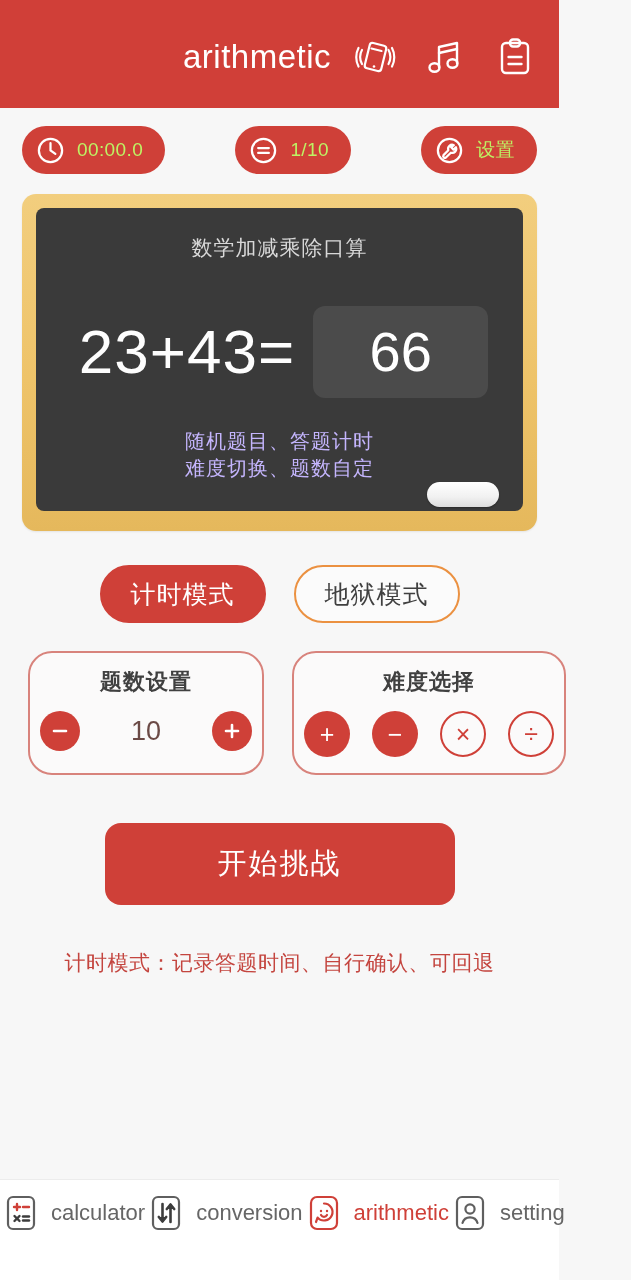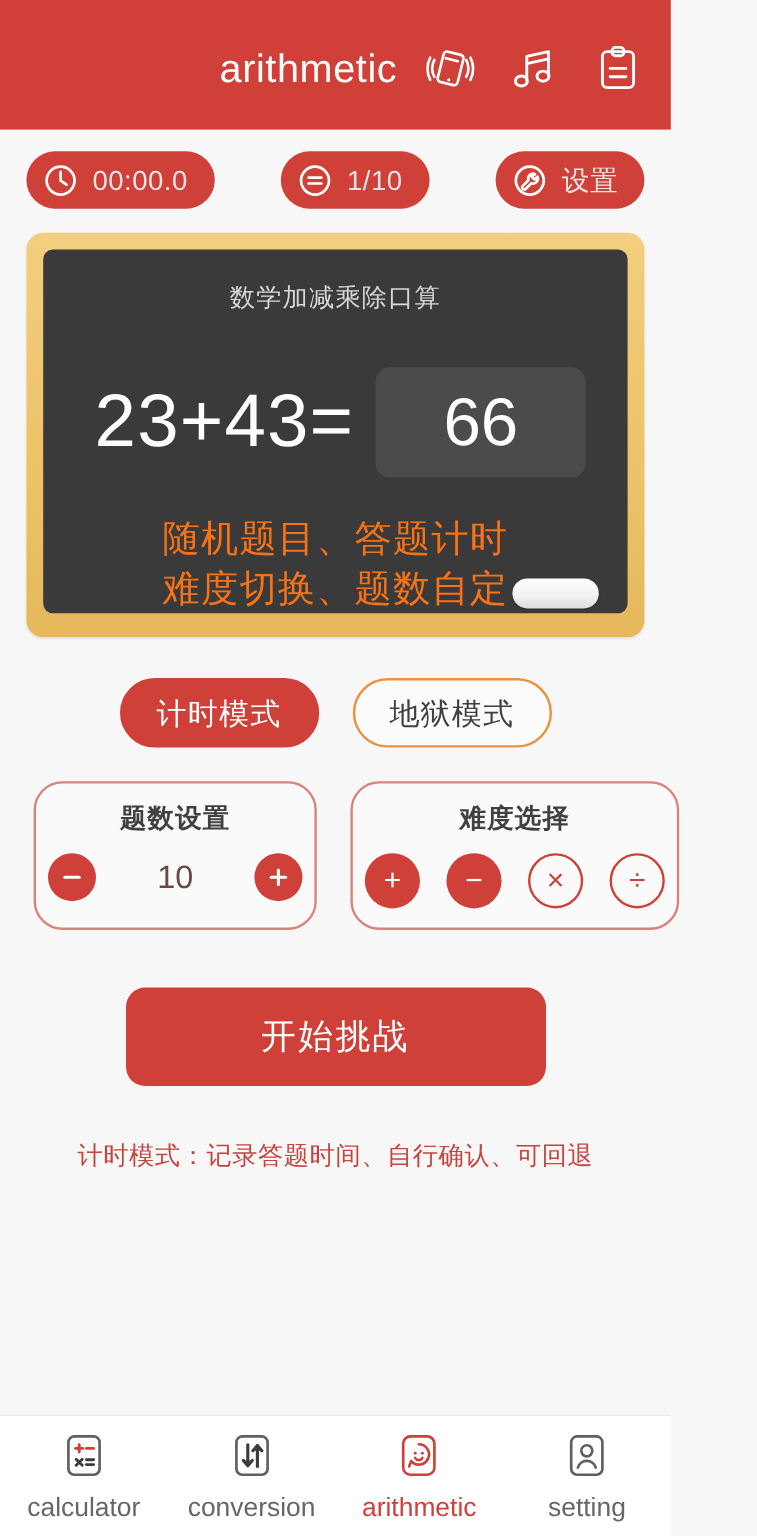--- a/index.html
+++ b/index.html
@@ -47,21 +47,21 @@
   .pill {
     background: #cf4038;
     border-radius: 999px;
     height: 48px;
     display: inline-flex;
     align-items: center;
     gap: 11px;
     padding: 0 22px 0 13px;
     color: #fff;
   }
-  .pill-text { font-size: 23px; color: #e5e5e5; letter-spacing: 0.4px; }
+  .pill-text { font-size: 19px; color: #bef264; letter-spacing: 0.4px; }
   .pill-icon { width: 31px; height: 31px; display: block; flex: none; }
 
   
   .board-wrap {
     margin: 8px 22px 0 22px;
     background: linear-gradient(180deg, #f2ce7e 0%, #eec369 55%, #e5b85c 100%);
     border-radius: 14px;
     padding: 14px 14px 20px 14px;
     position: relative;
     flex: none;
@@ -103,22 +103,22 @@
     display: flex;
     align-items: center;
     justify-content: center;
     color: #ffffff;
     font-size: 56px;
     line-height: 1;
   }
   .board-desc {
     margin-top: 30px;
     text-align: center;
-    color: #f97316;
-    font-size: 31px;
+    color: #c4b5fd;
+    font-size: 20px;
     line-height: 1.35;
     letter-spacing: 1px;
   }
   .eraser {
     position: absolute;
     right: 24px;
     bottom: 4px;
     width: 72px;
     height: 25px;
     border-radius: 13px;
@@ -224,21 +224,21 @@
     height: 100px;
     background: #ffffff;
     display: flex;
     align-items: flex-start;
     padding-top: 12px;
     flex: none;
   }
   .nav-item {
     flex: 1;
     display: flex;
-    flex-direction: column;
+    flex-direction: row;
     align-items: center;
     gap: 9px;
     cursor: pointer;
   }
   .nav-icon { width: 42px; height: 42px; display: block; }
   .nav-label { font-size: 22px; color: #666666; }
   .nav-item.active .nav-label { color: #cf4038; }
 </style>
 </head>
 <body>

